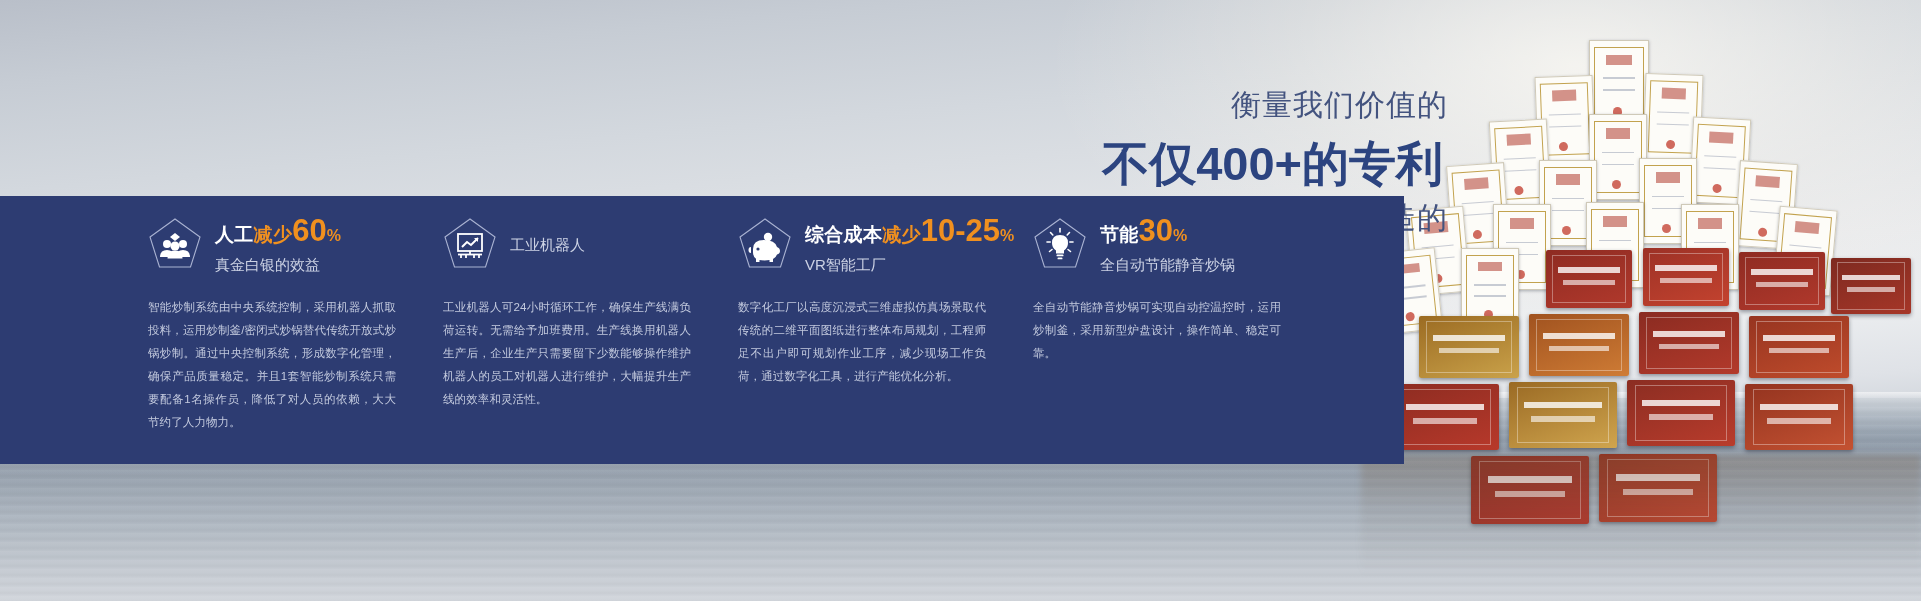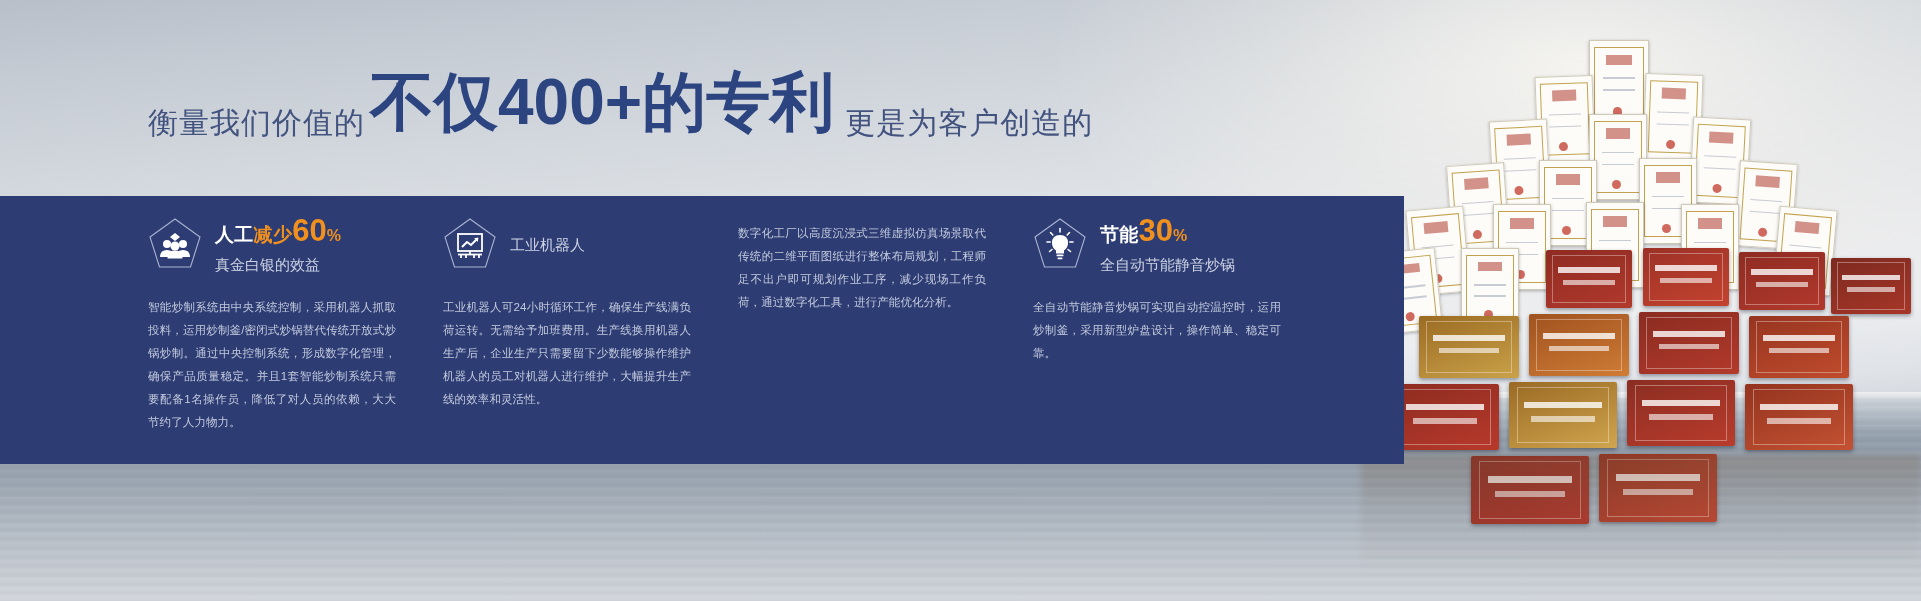--- a/index.html
+++ b/index.html
@@ -29,30 +29,30 @@
       linear-gradient(180deg, rgba(255,255,255,0.35) 0%, rgba(255,255,255,0.05) 18%, rgba(255,255,255,0) 40%),
       repeating-linear-gradient(180deg, rgba(255,255,255,0.05) 0px, rgba(255,255,255,0.0) 3px, rgba(0,0,0,0.03) 6px, rgba(255,255,255,0.0) 9px);
   }
   #bg-horizon {
     position:absolute; left:0; top:392px; width:1921px; height:14px;
     background: linear-gradient(180deg, rgba(255,255,255,0.55) 0%, rgba(190,198,208,0.2) 60%, rgba(255,255,255,0) 100%);
   }
 
   
   #headline {
-    position:absolute; left:148px; top:74px; width:1300px; height:68px;
-    display:flex; align-items:flex-end; white-space:nowrap;
+    position:absolute; left:148px; top:90px; width:1300px; height:68px;
+    display:flex; align-items:flex-end; white-space:nowrap;flex-direction:column;
   }
   .hl-small-blue {
     font-size:30px; color:#43537f; letter-spacing:1px;
     font-weight:400; line-height:1; padding-bottom:4px;
   }
   .hl-big-blue {
-    font-size:64px; color:#2c4480; font-weight:800;
-    letter-spacing:0px; line-height:1; margin:8px 5px;
+    font-size:47px; color:#2c4480; font-weight:800;
+    letter-spacing:0px; line-height:1; margin:16px 5px;
   }
   .hl-small-blue2 {
     font-size:30px; color:#43537f; letter-spacing:1px;
     font-weight:400; line-height:1; padding-bottom:4px; margin-left:6px;
   }
   .hl-orange {
     font-size:30px; color:#f0901f; font-weight:700;
     letter-spacing:1px; line-height:1; padding-bottom:4px;
   }
 
@@ -366,20 +366,39 @@
           </svg>
         </div>
         <div class="feat-text">
           <div class="feat-sub">工业机器人</div>
         </div>
       </div>
       <div class="feat-body">工业机器人可24小时循环工作，确保生产线满负荷运转。无需给予加班费用。生产线换用机器人生产后，企业生产只需要留下少数能够操作维护机器人的员工对机器人进行维护，大幅提升生产线的效率和灵活性。</div>
     </div>
 
     <div class="feature">
+      <div class="feat-head">
+        <div class="pentagon">
+          <svg width="54" height="54" viewBox="0 0 54 54">
+            <polygon points="27,2 52,20 42.5,50 11.5,50 2,20" fill="none" stroke="#aab3d2" stroke-width="1.1"></polygon>
+            <g fill="#ffffff">
+              <circle cx="30" cy="20" r="4.2"></circle>
+              <path d="M15 32 q0-9 11-9 q11 0 13 7 q3 1 3 4 q0 2.5-3 3.5 q-1 3-4 4.5 l0 3 l-3.5 0 l0-2 q-2 .4-5 .4 q-3 0-5-.5 l0 2.1 l-3.5 0 l0-3.2 q-3-2.4-3-6.3 z"></path>
+              <circle cx="20" cy="32" r="1.6" fill="#2d3c72"></circle>
+              <path d="M13 30 q-2.5 0-2.5 3 q0 3 2.5 3 z"></path>
+            </g>
+          </svg>
+        </div>
+        <div class="feat-text">
+          <div class="feat-title">
+            <span>综合成本</span><span class="em">减少</span><span class="num">10-25</span><span class="pct">%</span>
+          </div>
+          <div class="feat-sub">VR智能工厂</div>
+        </div>
+      </div>
       <div class="feat-body">数字化工厂以高度沉浸式三维虚拟仿真场景取代传统的二维平面图纸进行整体布局规划，工程师足不出户即可规划作业工序，减少现场工作负荷，通过数字化工具，进行产能优化分析。</div>
     </div>
 
     <div class="feature">
       <div class="feat-head">
         <div class="pentagon">
           <svg width="54" height="54" viewBox="0 0 54 54">
             <polygon points="27,2 52,20 42.5,50 11.5,50 2,20" fill="none" stroke="#aab3d2" stroke-width="1.1"></polygon>
             <g fill="#ffffff">
               <path d="M27 18 q8 0 8 8 q0 5-4 7.5 l0 3 l-8 0 l0-3 q-4-2.5-4-7.5 q0-8 8-8 z"></path>

